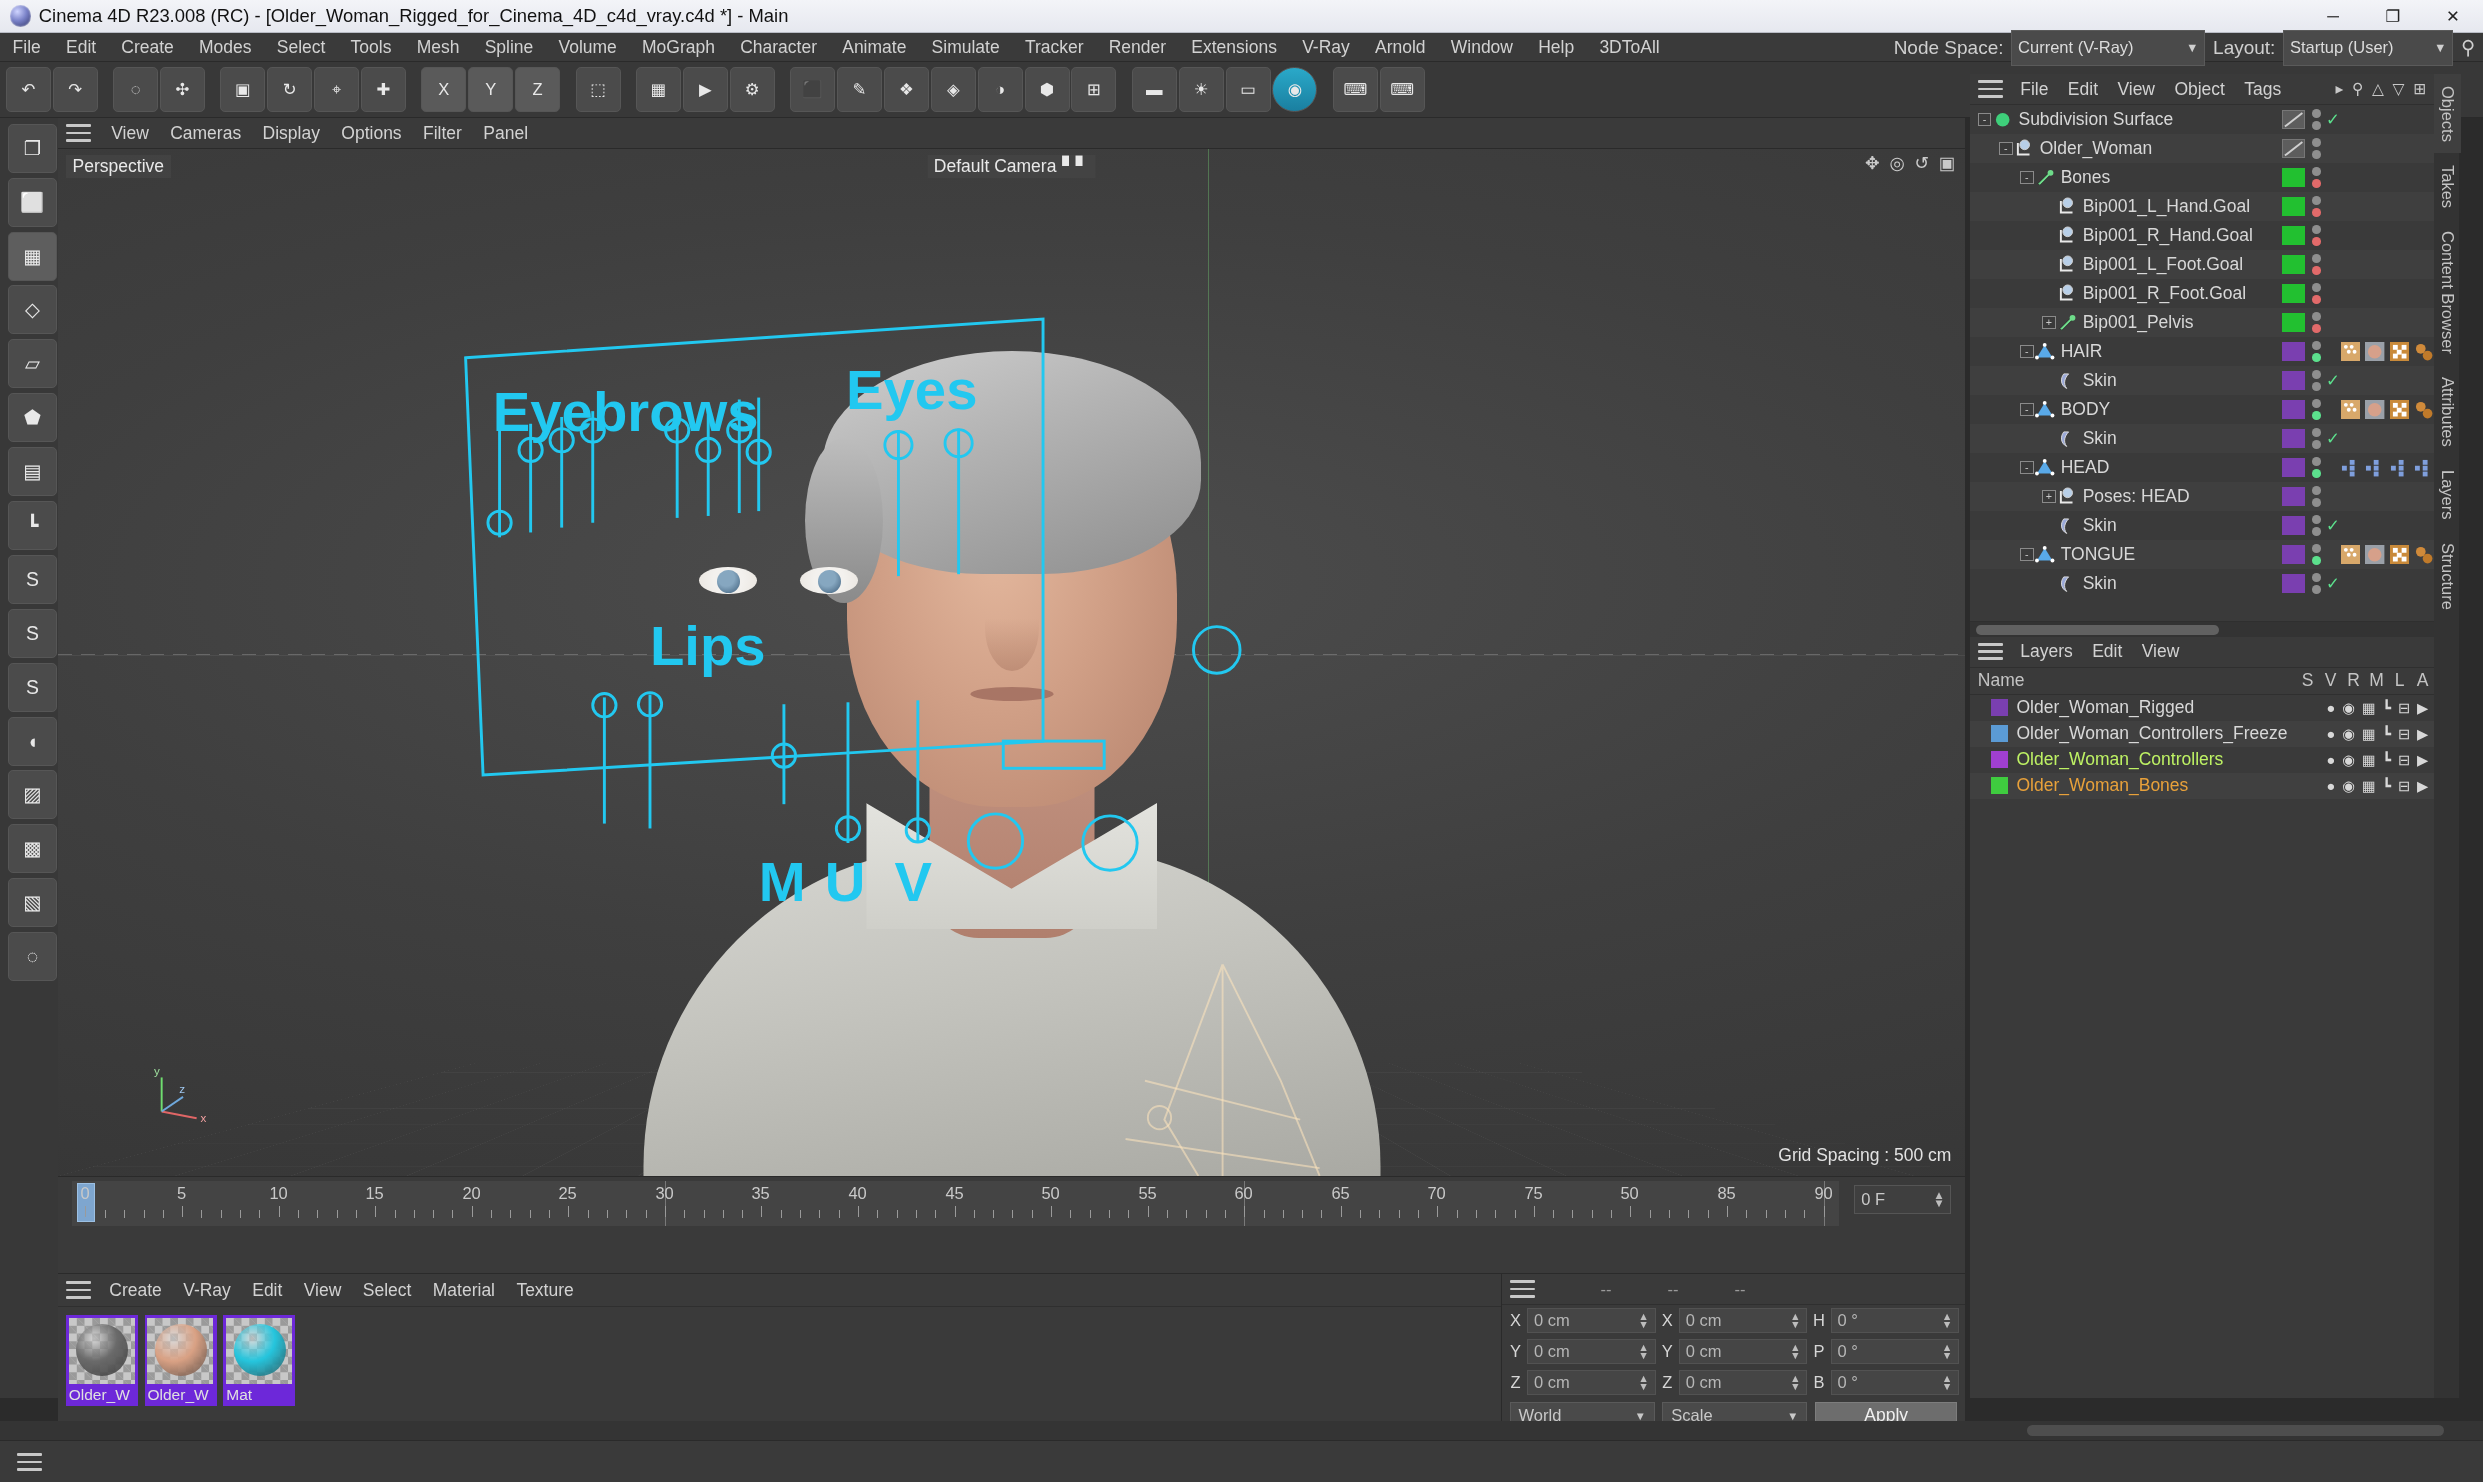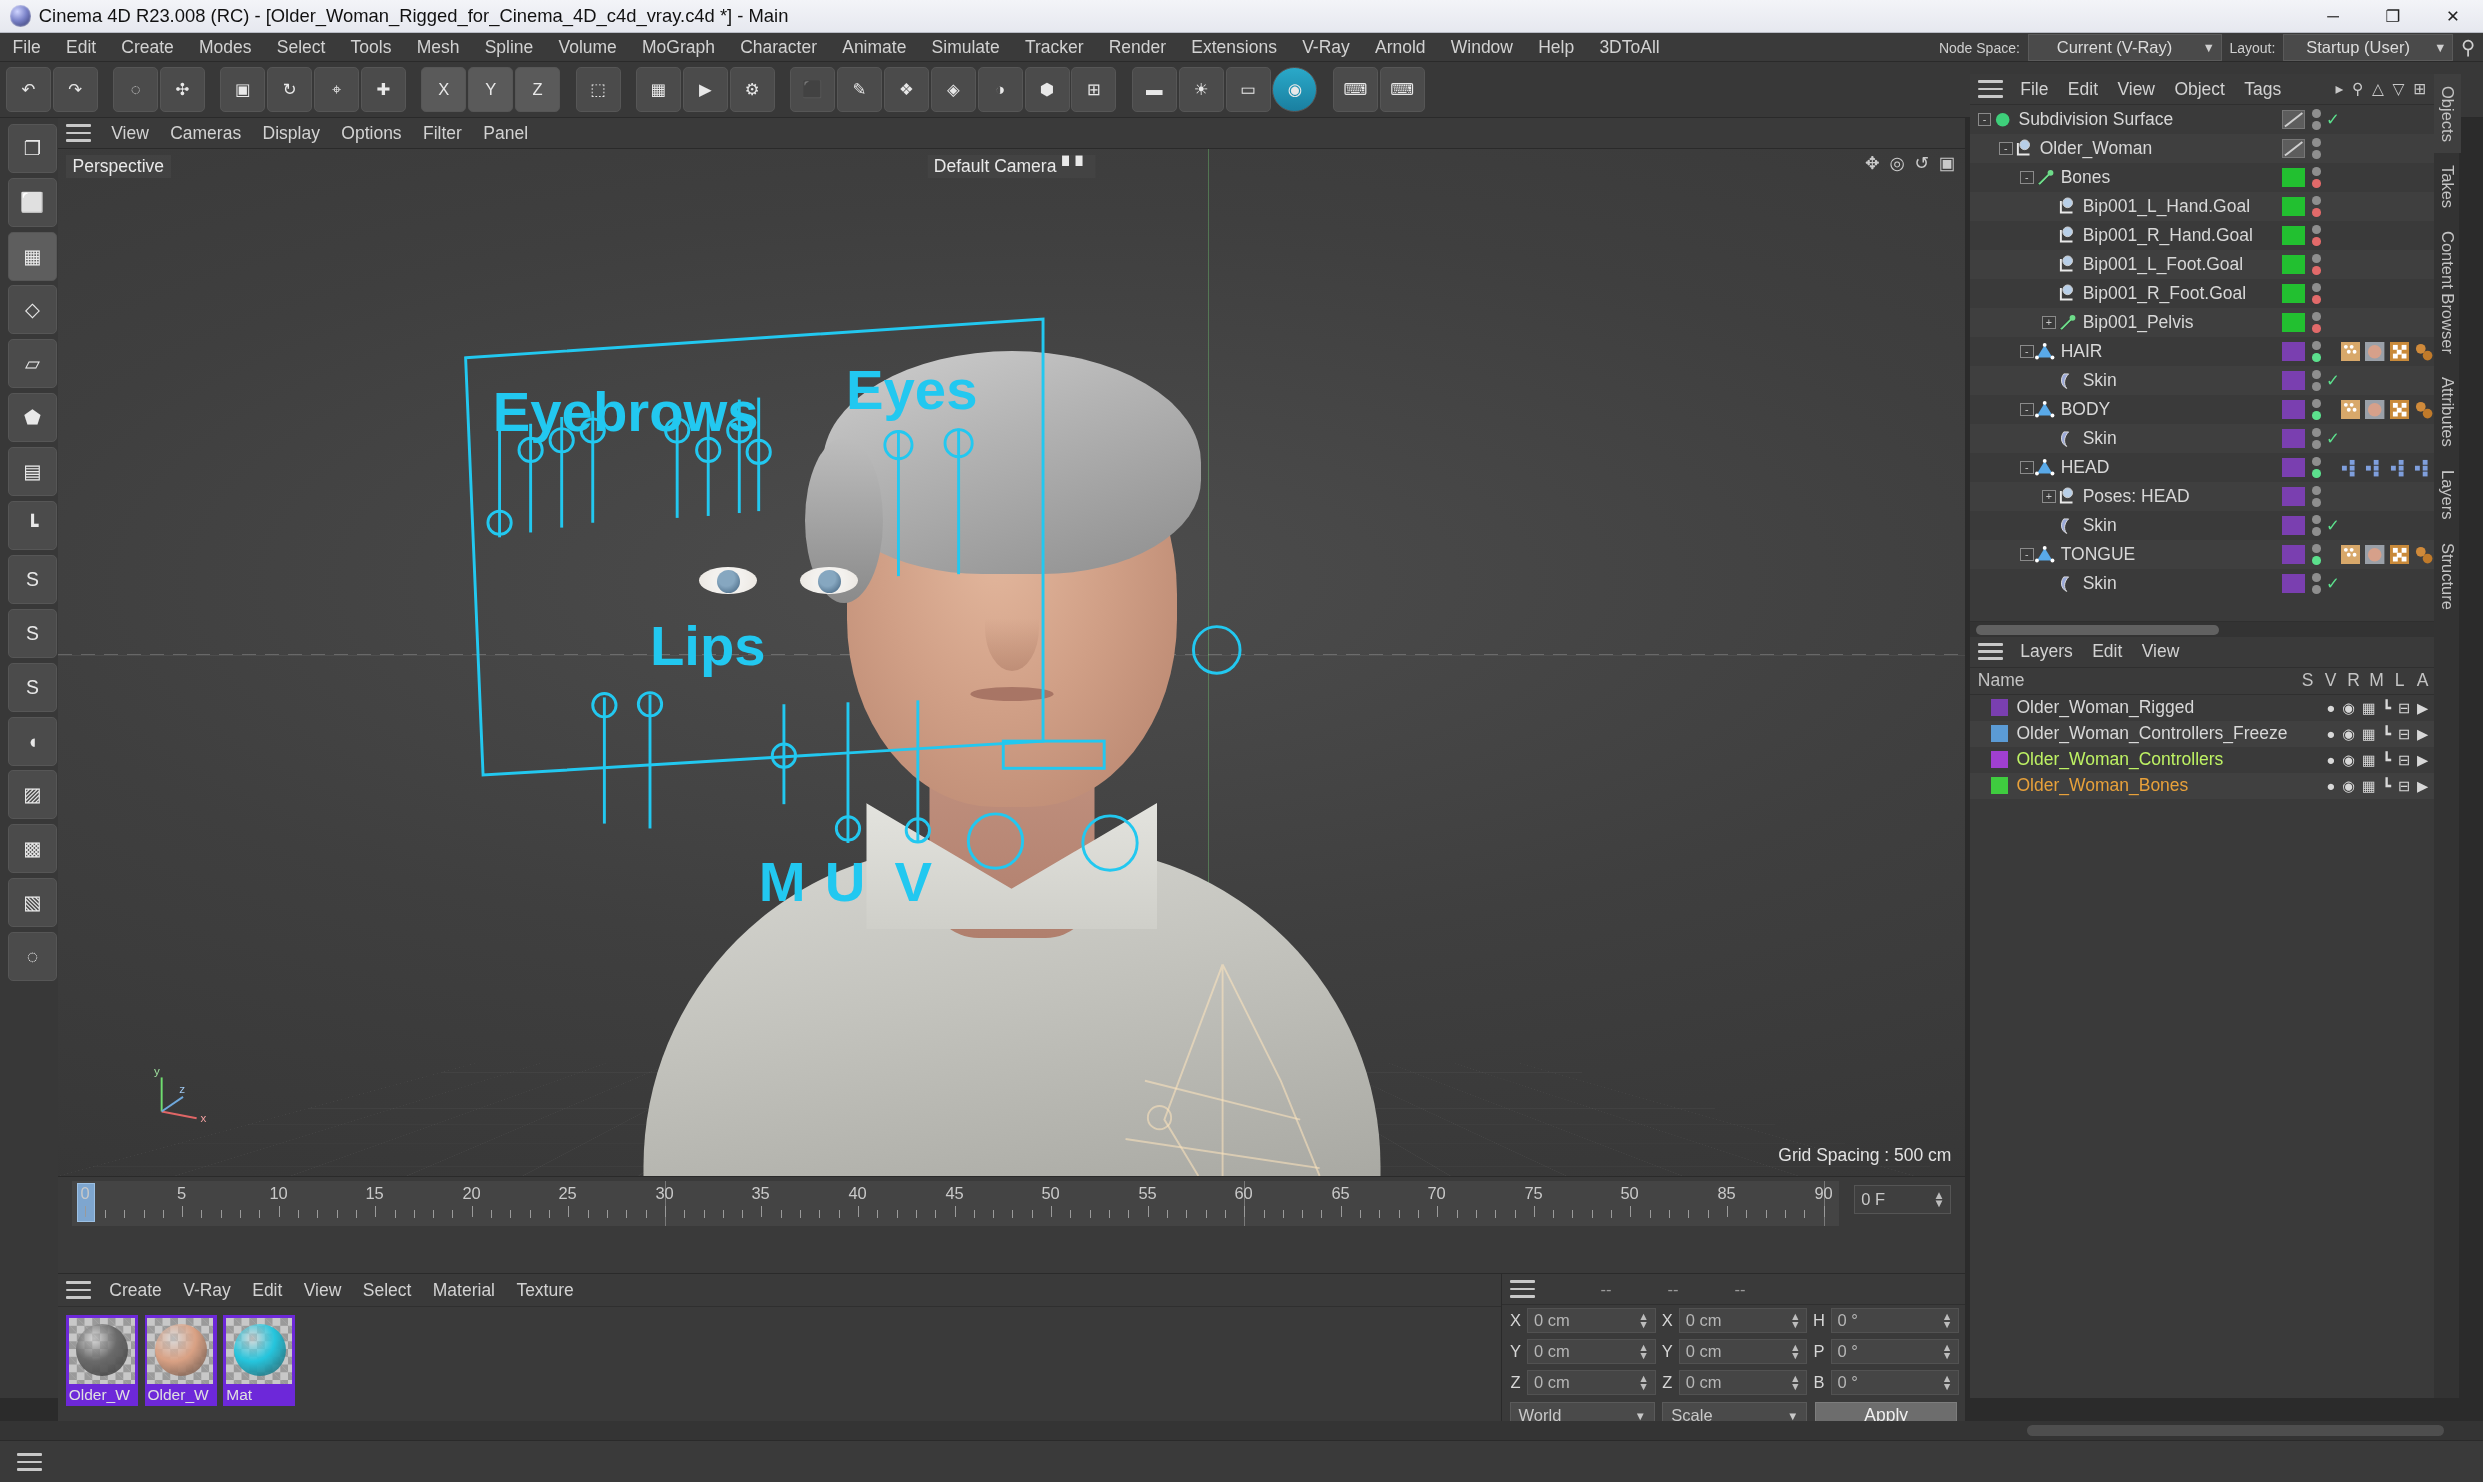--- a/index.html
+++ b/index.html
@@ -24,24 +24,24 @@
   #win-controls{ position:absolute; right:0; top:0; height:33px; display:flex; }
   #win-controls div{ width:60px;height:33px;display:flex;align-items:center;justify-content:center;
       font-size:16.5px;color:#222;}
   
   #menubar{
     height:29px; background:#3a3a3a; display:flex; align-items:center;
     border-bottom:1px solid #2a2a2a; position:relative;
   }
   #menubar .mi{ padding:0 12.6px; font-size:17.5px; color:#d2d2d2; line-height:29px; white-space:nowrap;}
   #menuright{ position:absolute; right:7.8px; top:0; height:29px; display:flex; align-items:center; gap:7.8px; }
-  .mlabel{ font-size:14px; color:#cfcfcf; }
+  .mlabel{ font-size:19px; color:#cfcfcf; }
   .combo{
-    background:#4a4a4a; border:1px solid #5a5a5a; height:27px; display:flex; align-items:center;
-    padding:0 5.8px; font-size:16.5px; color:#dcdcdc; min-width:146px; position:relative;text-align:center;
+    background:#4a4a4a; border:1px solid #5a5a5a; height:36px; display:flex; align-items:center;
+    padding:0 5.8px; font-size:16.5px; color:#dcdcdc; min-width:146px; position:relative;
   }
   .combo .cv{ flex:1; }
   .combo .chev{ font-size:12.6px; color:#cfcfcf; margin-left:7.8px; }
   
   #toolbar{ height:56px; background:#383838; display:flex; align-items:center; padding-left:5.8px;
             border-bottom:1px solid #2a2a2a; gap:1.9px; }
   .tbtn{
     width:45px;height:45px; border-radius:4.9px; background:#4b4b4b;
     display:flex;align-items:center;justify-content:center; position:relative;
     border:1px solid #565656; font-size:16.5px; color:#e8e8e8;

